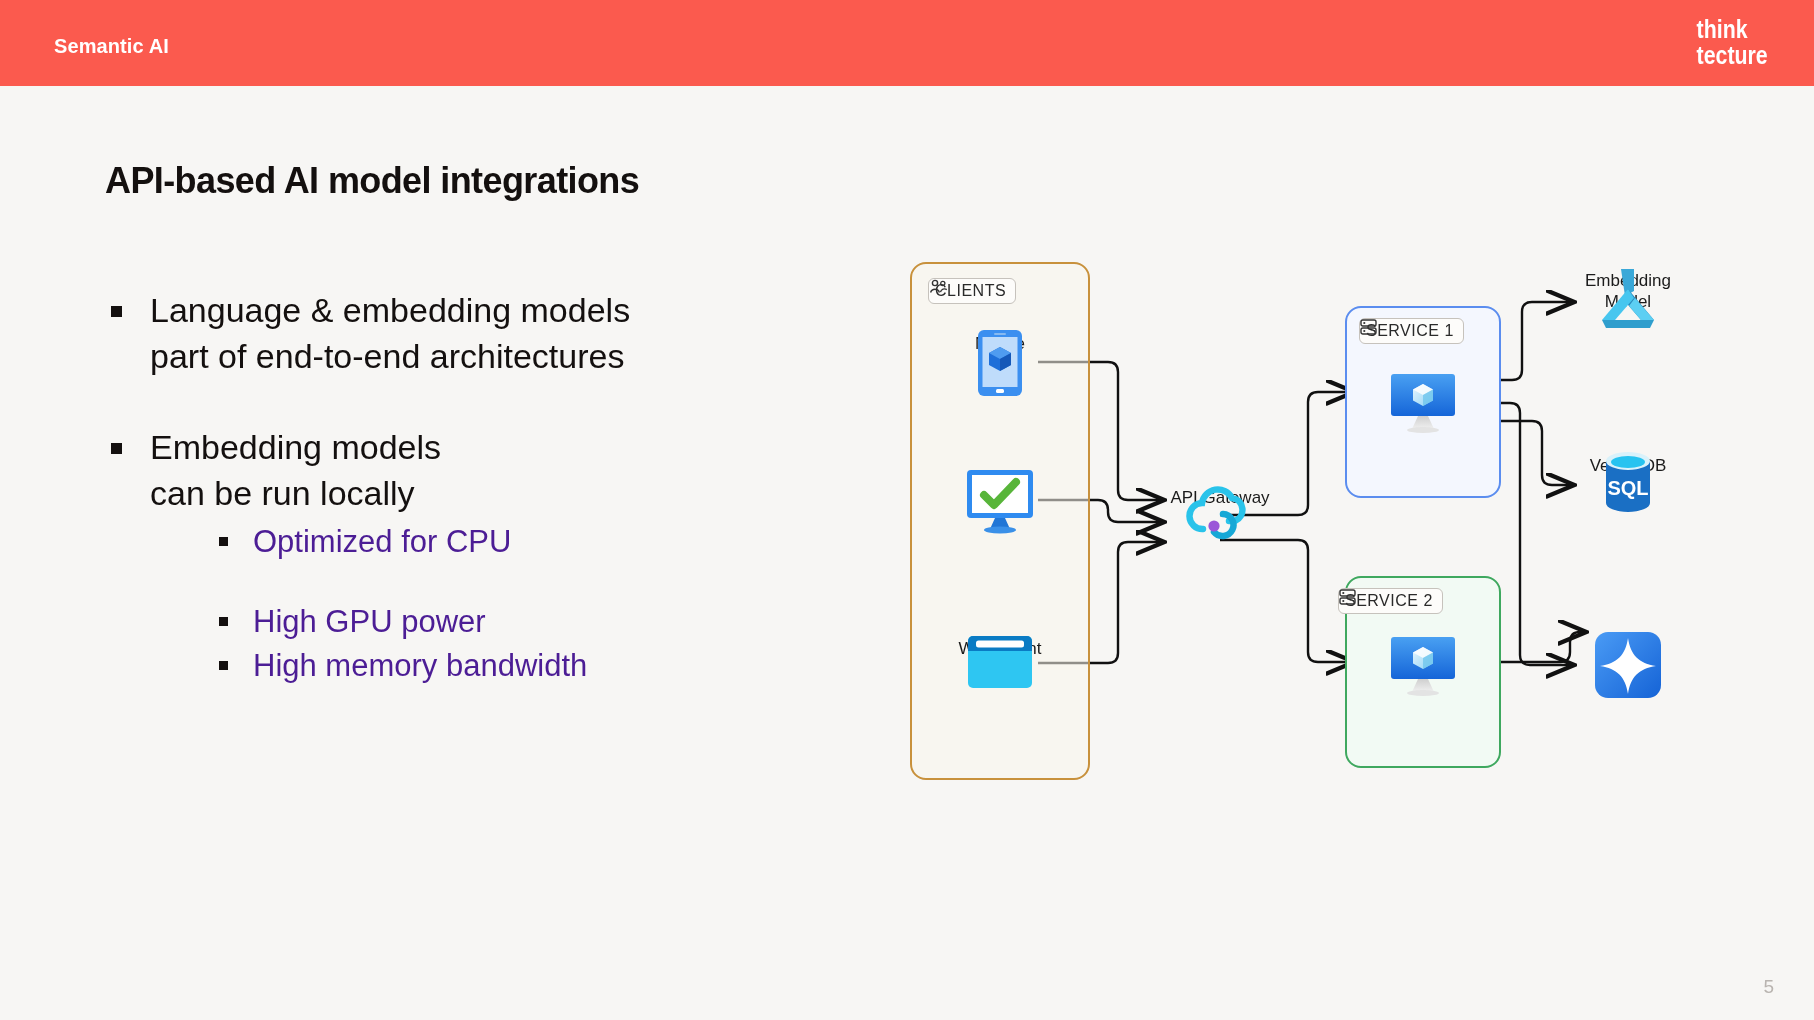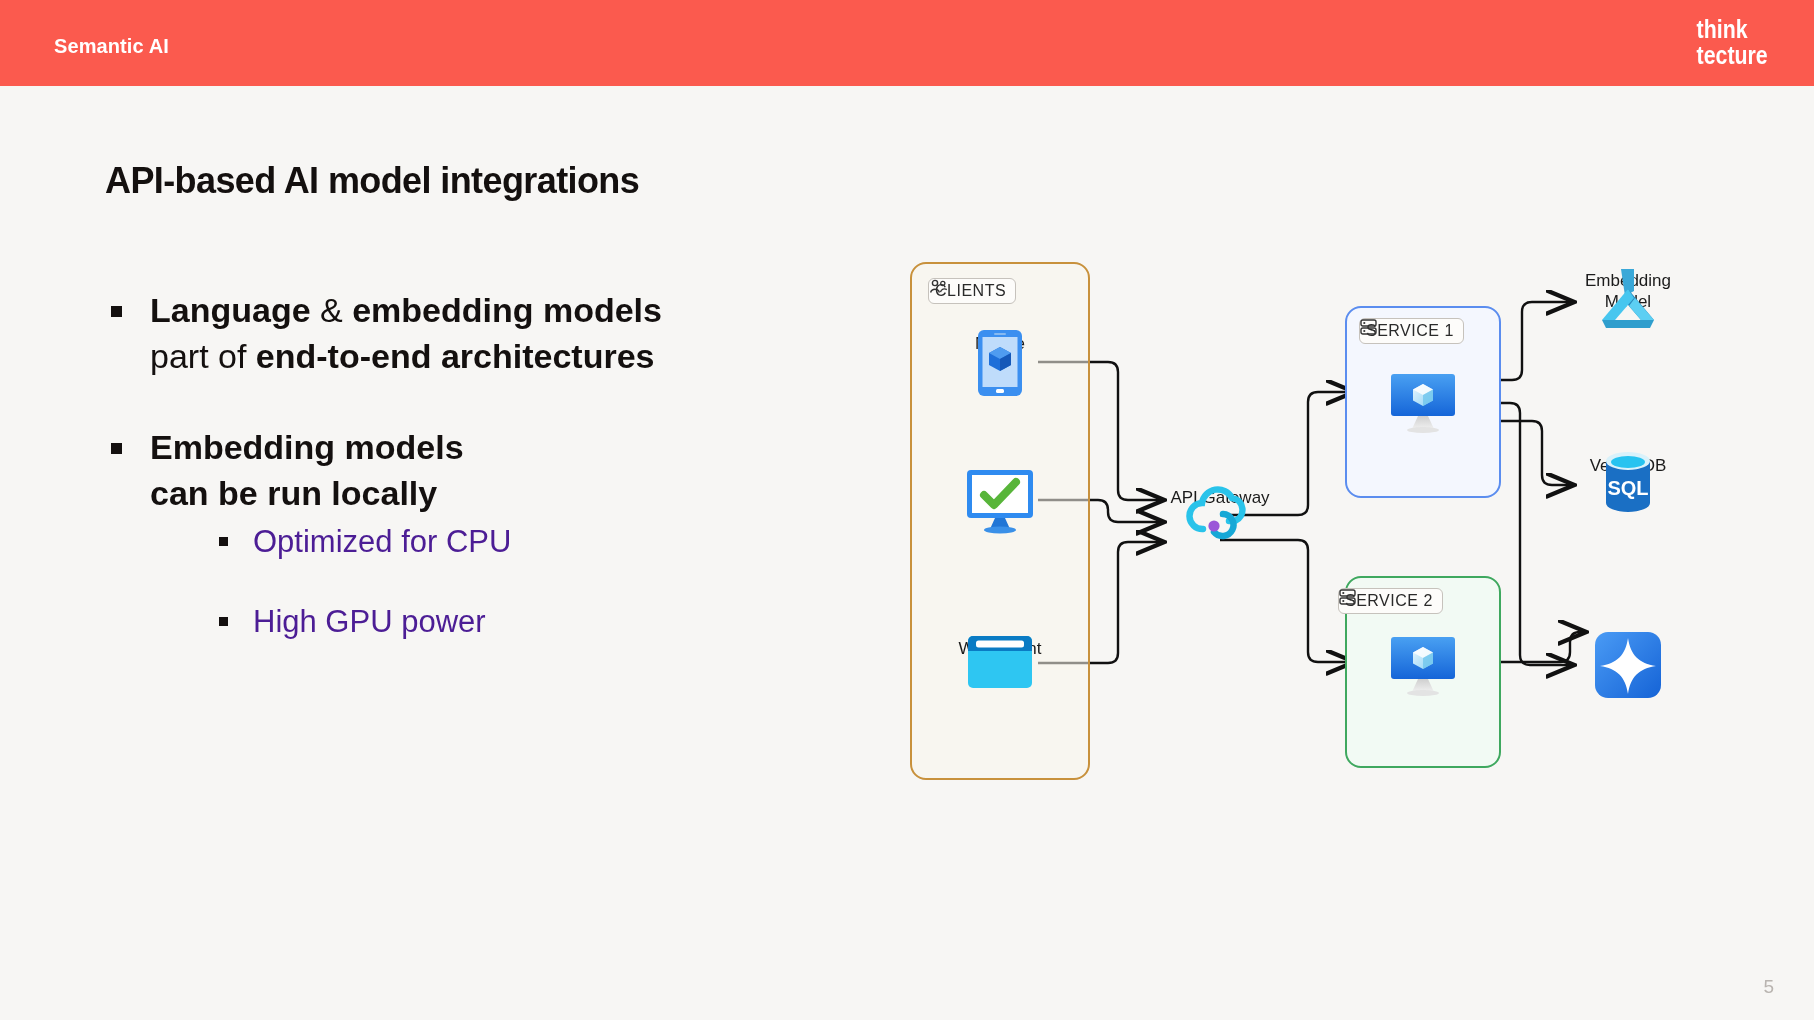--- a/index.html
+++ b/index.html
@@ -42,21 +42,21 @@
     font-size: 36px; font-weight: bold; color: #14100f;
     letter-spacing: -.6px;
   }
 
   .bullets { position: absolute; left: 105px; top: 288px; width: 780px; }
   .b1 {
     position: relative; padding-left: 45px;
     font-size: 34px; line-height: 1.34; color: #14100f;
     font-weight: 400; margin-bottom: 4px;
   }
-  .b1 b { font-weight: bold; }
+  .b1 b { font-weight: normal; }
   .b1::before {
     content: ""; position: absolute; left: 6px; top: 18px;
     width: 11px; height: 11px; background: #14100f;
   }
   .b2 {
     position: relative; padding-left: 40px; margin-left: 108px;
     font-size: 31px; line-height: 1.42; color: #4c1d95; font-weight: 400;
   }
   .b2::before {
     content: ""; position: absolute; left: 6px; top: 17px;
@@ -107,20 +107,21 @@
   <div class="b1">
     <b>Language </b>&amp; <b>embedding models</b><br>part of <b>end-to-end architectures</b>
   </div>
   <div class="gap-lg"></div>
   <div class="b1">
     <b>Embedding models<br>can be run locally</b>
   </div>
   <div class="b2">Optimized for CPU</div>
   <div class="gap-sm"></div>
   <div class="b2">High GPU power</div>
+  <div class="b2">High memory bandwidth</div>
 </div>
 
 <div class="page-num">5</div>
 
 <div class="diagram">
 
   <svg width="880" height="600">
     <defs>
       <marker id="ah" markerWidth="13" markerHeight="13" refX="11" refY="5" orient="auto">
         <path d="M0,0 L12,5 L0,10" fill="none" stroke="#111" stroke-width="1.8"></path>

